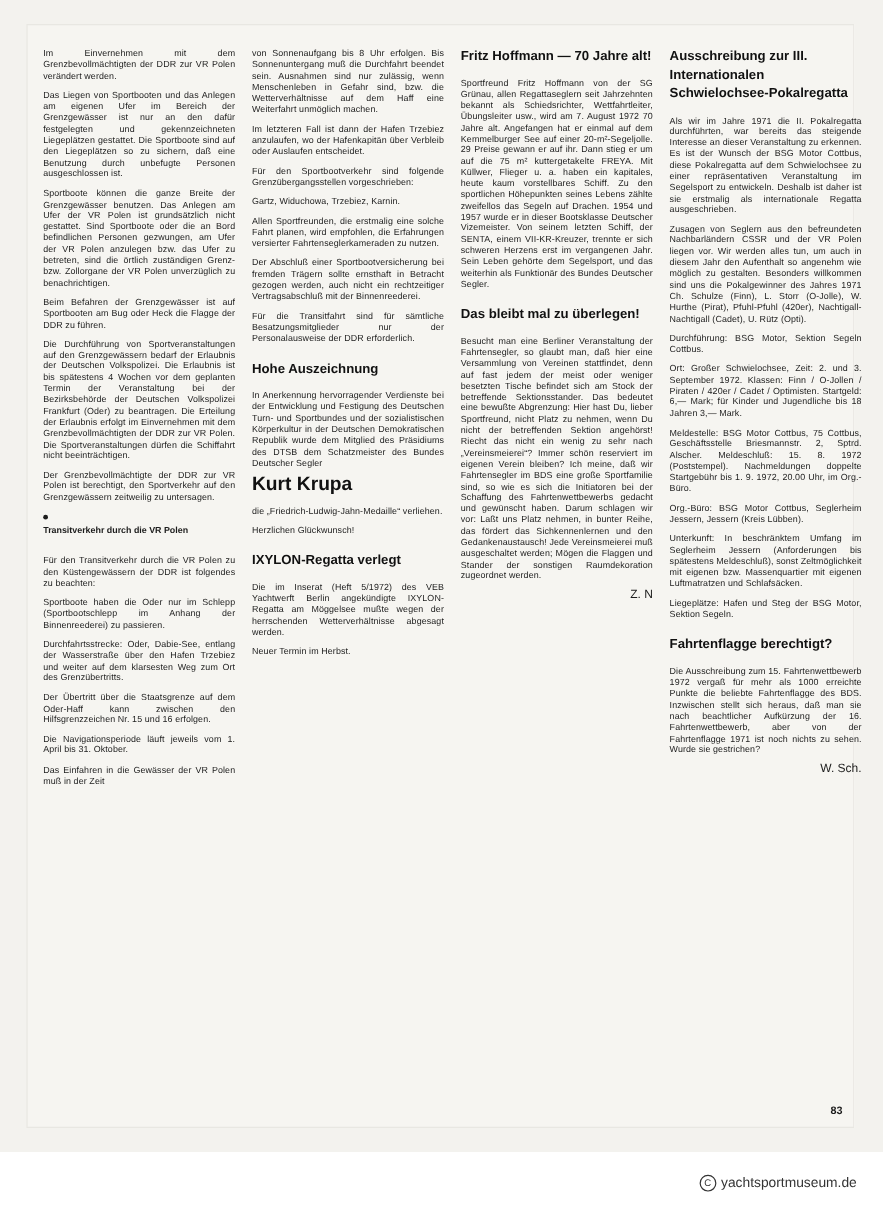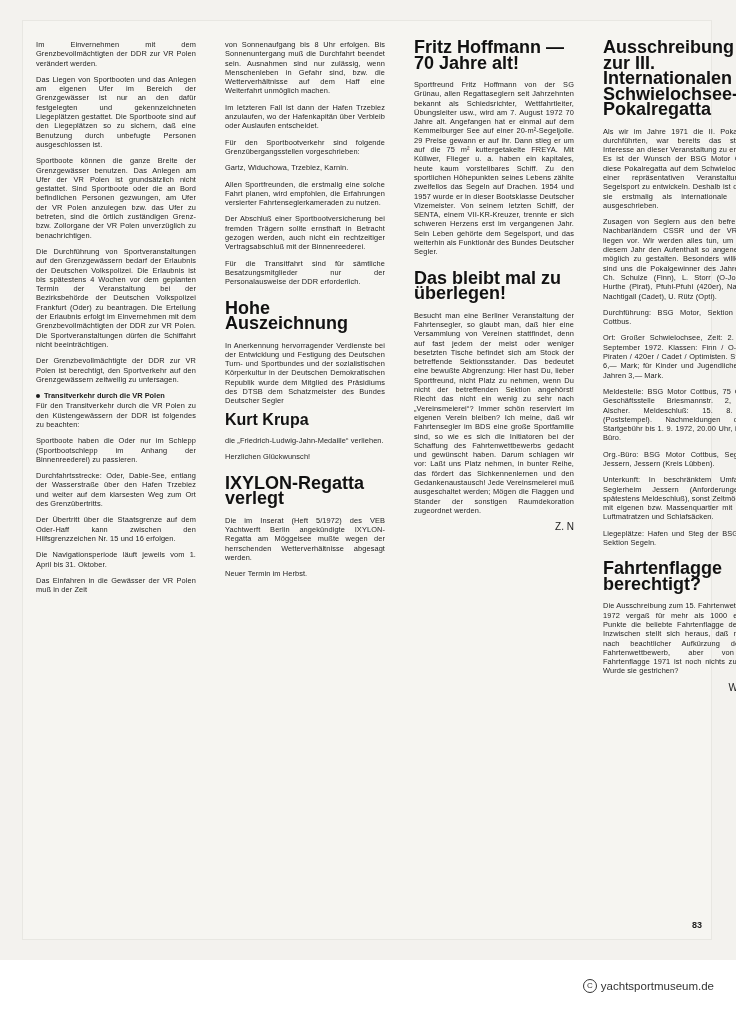--- a/index.html
+++ b/index.html
@@ -32,55 +32,56 @@
     background: #f6f5f1;
     box-shadow: 0 0 0 1px #e8e7e2 inset;
   }
   .columns {
     position: absolute;
     left: 36px;
     top: 40px;
     width: 664px;
     height: 880px;
     display: flex;
-    gap: 29px;
+    gap: 14px;
     align-items: flex-start;
   }
   .col {
     width: 160px;
     flex: 0 0 160px;
   }
   .col.c4 { flex: 0 0 160px; }
   p {
     margin: 0 0 7px 0;
     font-size: 7.4px;
     line-height: 9.3px;
     text-align: justify;
     color: #1c1c1c;
     letter-spacing: 0.1px;
     font-family: "Liberation Sans", sans-serif;
   }
   h2.head {
     margin: 0 0 9px 0;
-    font-size: 18px;
+    font-size: 11px;
     line-height: 15.5px;
     font-weight: bold;
     color: #111;
     font-family: "Liberation Sans", sans-serif;
   }
   h2.head.small {
     font-size: 16px;
     line-height: 14.5px;
   }
   h2.head.mt { margin-top: 14px; }
   .bullet-row {
     display: flex;
     gap: 4px;
     align-items: flex-start;
-    margin-bottom: 1px;
+    margin-bottom: 16px;
+    flex-direction: column;
   }
   .bullet {
     width: 4px;
     height: 4px;
     background: #1c1c1c;
     border-radius: 50%;
     margin-top: 3px;
     flex: 0 0 4px;
   }
   .bullet-text {
@@ -143,20 +144,21 @@
 <body>
 
 <div class="page">
   <div class="scan"></div>
   <div class="columns">
 
     <div class="col">
       <p>Im Einvernehmen mit dem Grenzbevollmächtigten der DDR zur VR Polen verändert werden.</p>
       <p>Das Liegen von Sportbooten und das Anlegen am eigenen Ufer im Bereich der Grenzgewässer ist nur an den dafür festgelegten und gekennzeichneten Liegeplätzen gestattet. Die Sportboote sind auf den Liegeplätzen so zu sichern, daß eine Benutzung durch unbefugte Personen ausgeschlossen ist.</p>
       <p>Sportboote können die ganze Breite der Grenzgewässer benutzen. Das Anlegen am Ufer der VR Polen ist grundsätzlich nicht gestattet. Sind Sportboote oder die an Bord befindlichen Personen gezwungen, am Ufer der VR Polen anzulegen bzw. das Ufer zu betreten, sind die örtlich zuständigen Grenz- bzw. Zollorgane der VR Polen unverzüglich zu benachrichtigen.</p>
+      <p>Beim Befahren der Grenzgewässer ist auf Sportbooten am Bug oder Heck die Flagge der DDR zu führen.</p>
       <p>Die Durchführung von Sportveranstaltungen auf den Grenzgewässern bedarf der Erlaubnis der Deutschen Volkspolizei. Die Erlaubnis ist bis spätestens 4 Wochen vor dem geplanten Termin der Veranstaltung bei der Bezirksbehörde der Deutschen Volkspolizei Frankfurt (Oder) zu beantragen. Die Erteilung der Erlaubnis erfolgt im Einvernehmen mit dem Grenzbevollmächtigten der DDR zur VR Polen. Die Sportveranstaltungen dürfen die Schiffahrt nicht beeinträchtigen.</p>
       <p>Der Grenzbevollmächtigte der DDR zur VR Polen ist berechtigt, den Sportverkehr auf den Grenzgewässern zeitweilig zu untersagen.</p>
       <div class="bullet-row">
         <span class="bullet"></span>
         <span class="bullet-text">Transitverkehr durch die VR Polen</span>
       </div>
       <p>Für den Transitverkehr durch die VR Polen zu den Küstengewässern der DDR ist folgendes zu beachten:</p>
       <p>Sportboote haben die Oder nur im Schlepp (Sportbootschlepp im Anhang der Binnenreederei) zu passieren.</p>
       <p>Durchfahrtsstrecke: Oder, Dabie-See, entlang der Wasserstraße über den Hafen Trzebiez und weiter auf dem klarsesten Weg zum Ort des Grenzübertritts.</p>
       <p>Der Übertritt über die Staatsgrenze auf dem Oder-Haff kann zwischen den Hilfsgrenzzeichen Nr. 15 und 16 erfolgen.</p>

